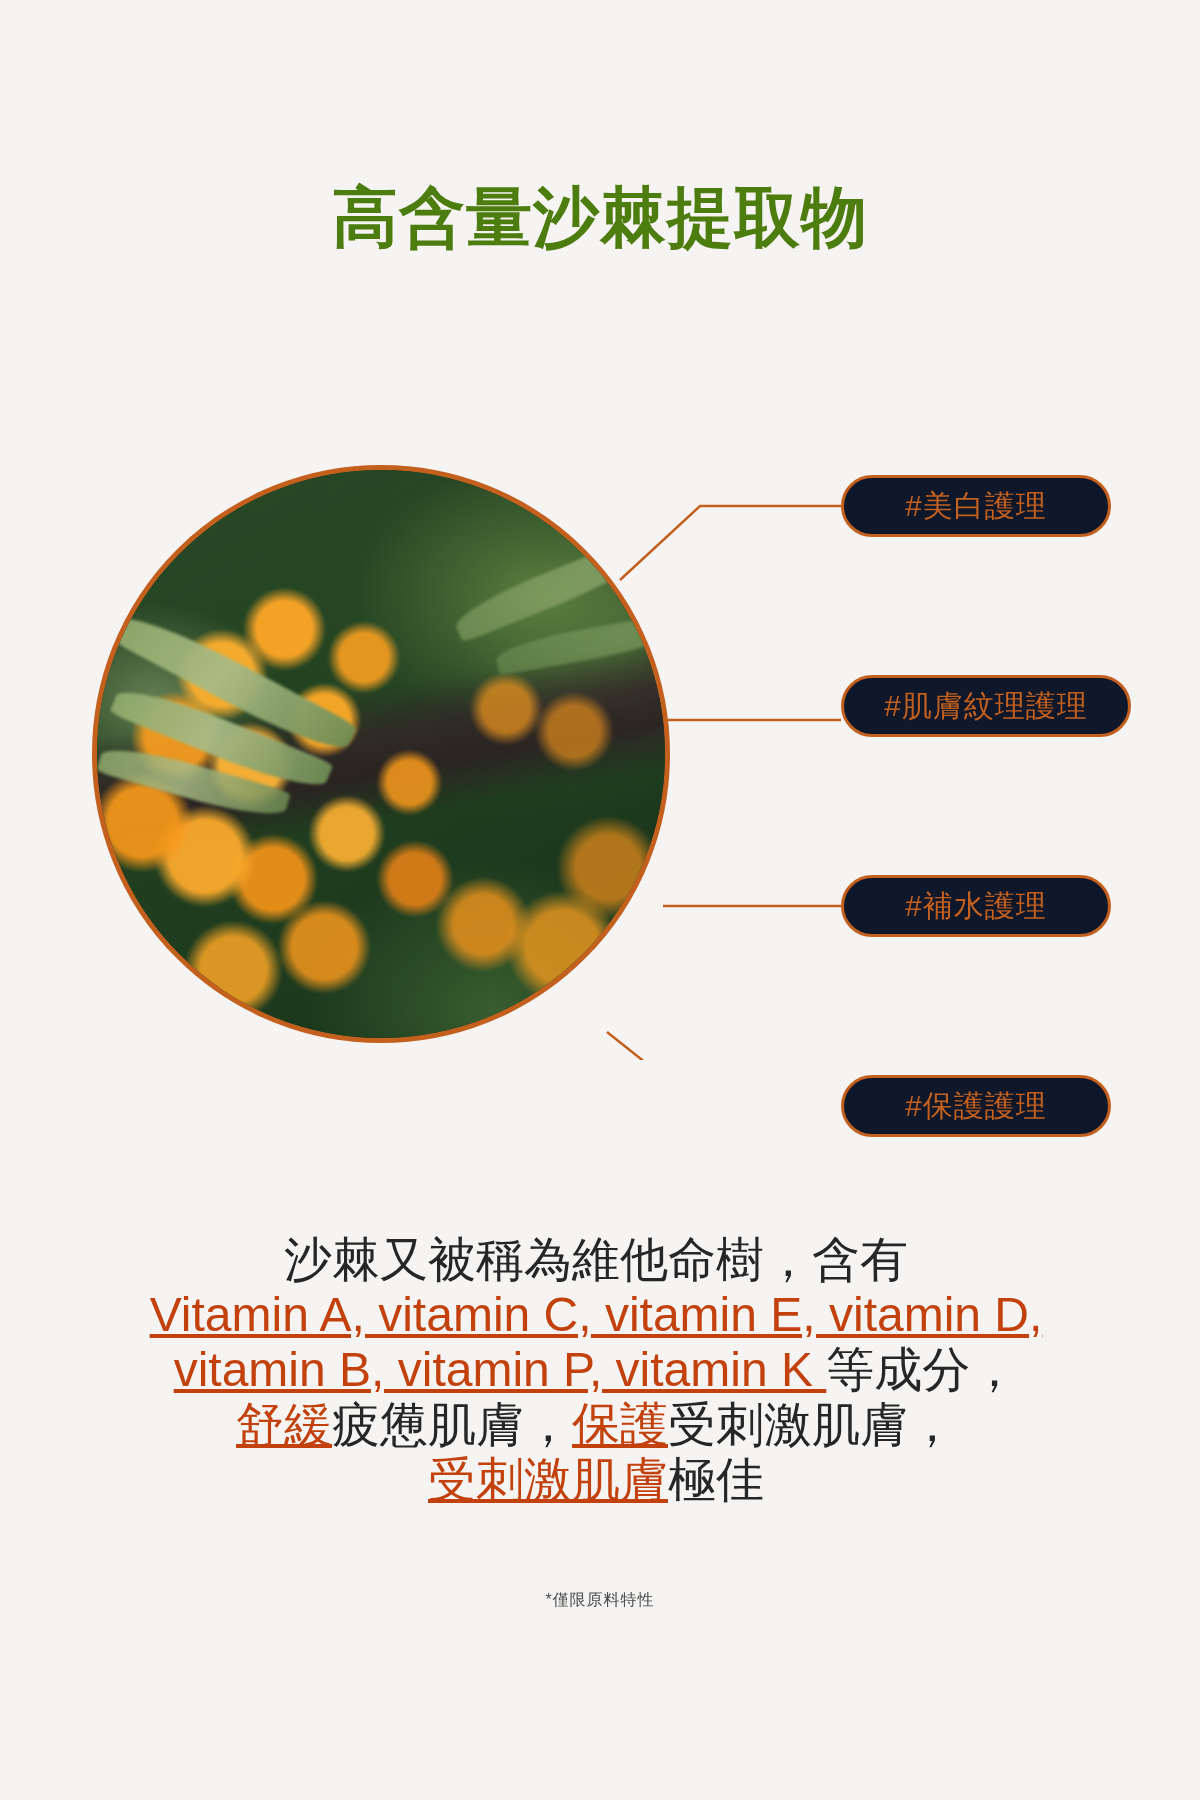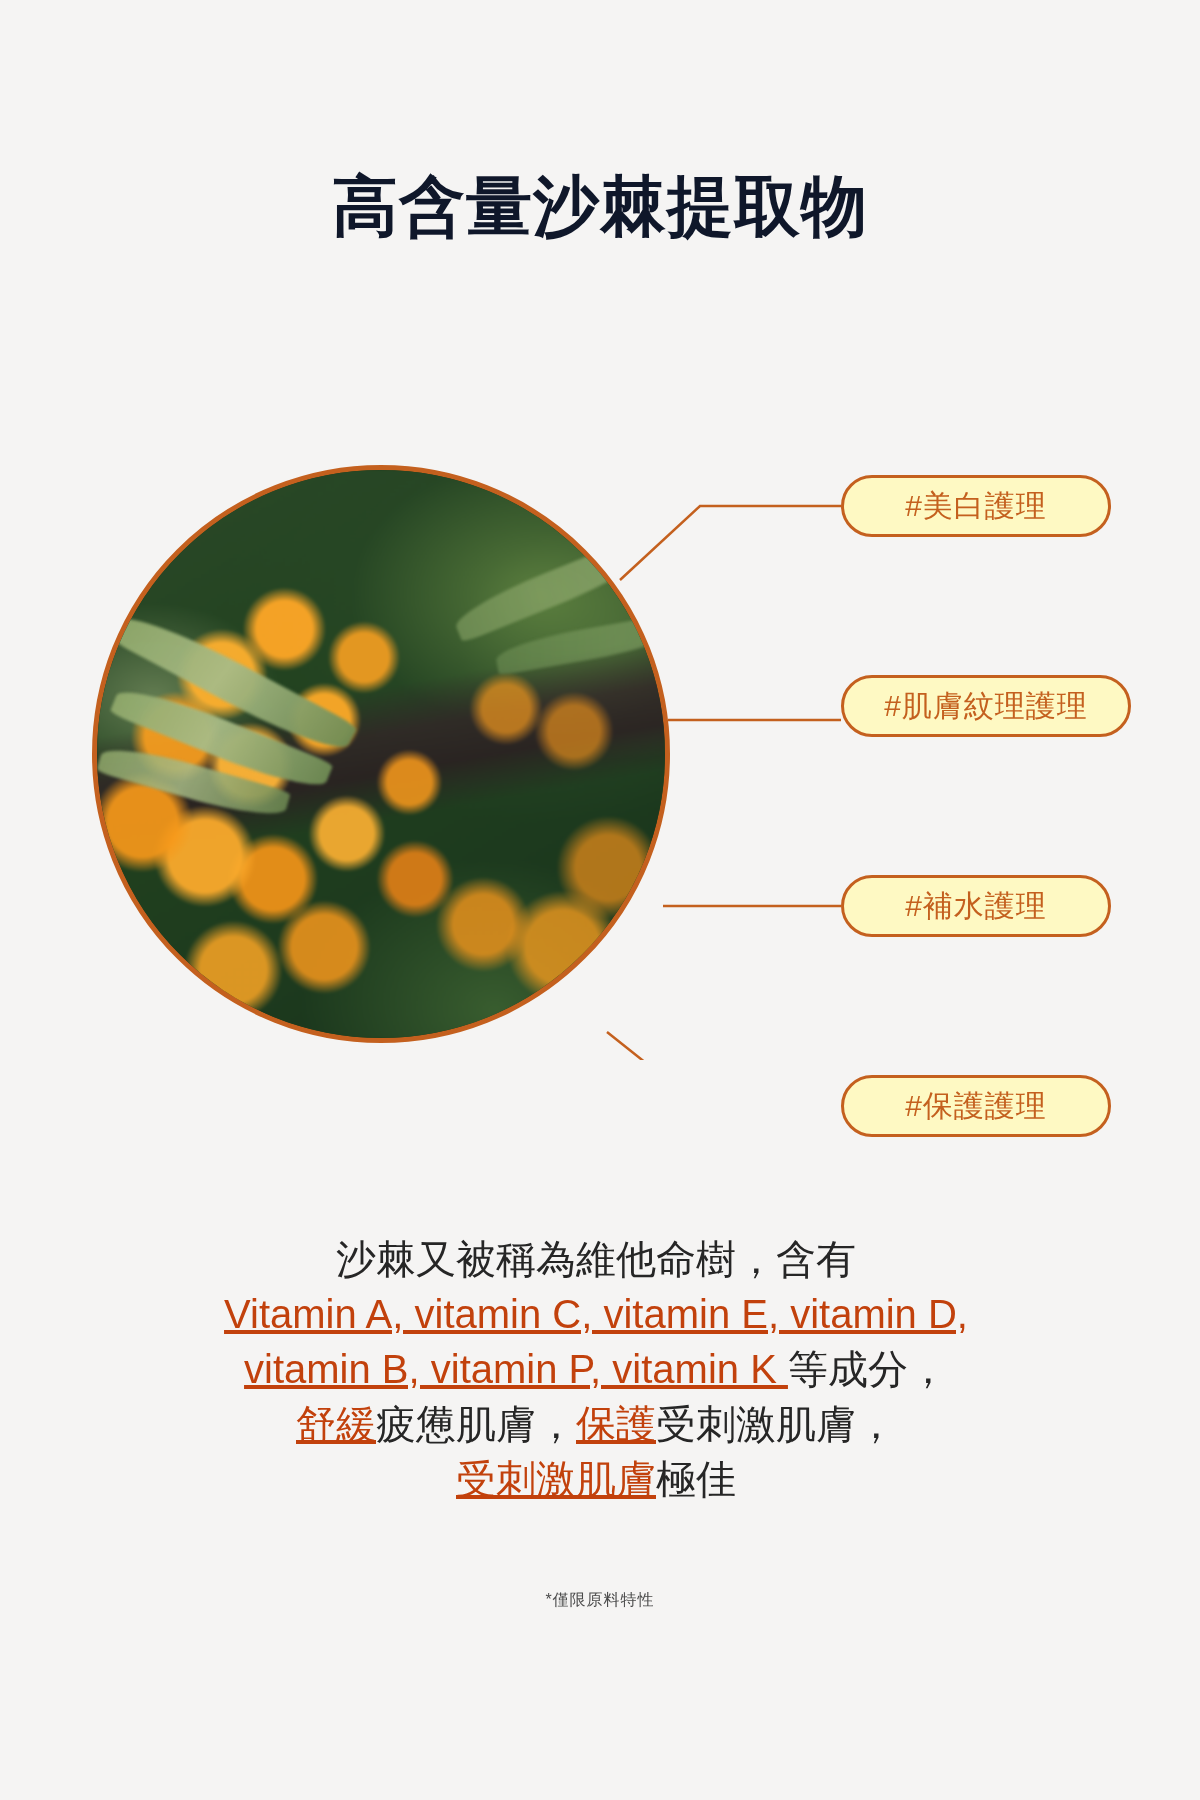--- a/index.html
+++ b/index.html
@@ -16,28 +16,28 @@
   .page {
     position: relative;
     width: 1200px;
     height: 1800px;
     background: #f5f4f3;
   }
 
   
   .title {
     position: absolute;
-    top: 169px;
+    top: 180px;
     left: 0;
     width: 1200px;
     text-align: center;
     font-size: 66px;
     font-weight: 700;
     letter-spacing: 1px;
-    color: #0f172a;
+    color: #4d7c0f;
     line-height: 1.15;
     white-space: nowrap;
   }
 
   
   .hero {
     position: absolute;
     top: 420px;
     left: 0;
     width: 1200px;
@@ -118,42 +118,42 @@
 
   
   .badge {
     position: absolute;
     display: flex;
     align-items: center;
     justify-content: center;
     height: 62px;
     border: 3px solid #c4601e;
     border-radius: 40px;
-    background: #fef9c3;
+    background: #0f172a;
     color: #c4601e;
     font-size: 30px;
     font-weight: 500;
     letter-spacing: 1px;
     box-sizing: border-box;
     white-space: nowrap;
     padding: 0 18px;
   }
   .badge.b1 { left: 841px; top: 55px;  width: 270px; }
   .badge.b2 { left: 841px; top: 255px; width: 290px; align-items: center; }
   .badge.b3 { left: 841px; top: 455px; width: 270px; }
   .badge.b4 { left: 841px; top: 655px; width: 270px; }
 
   
   .body-copy {
     position: absolute;
     top: 1232px;
     left: 0;
     width: 1192px;
     text-align: center;
-    font-size: 40px;
+    font-size: 48px;
     line-height: 55px;
     color: #262626;
     font-weight: 400;
   }
   .body-copy .line { white-space: nowrap; }
   .or { color: #c2410c; text-decoration: underline; }
 
   .footnote {
     position: absolute;
     top: 1590px;

